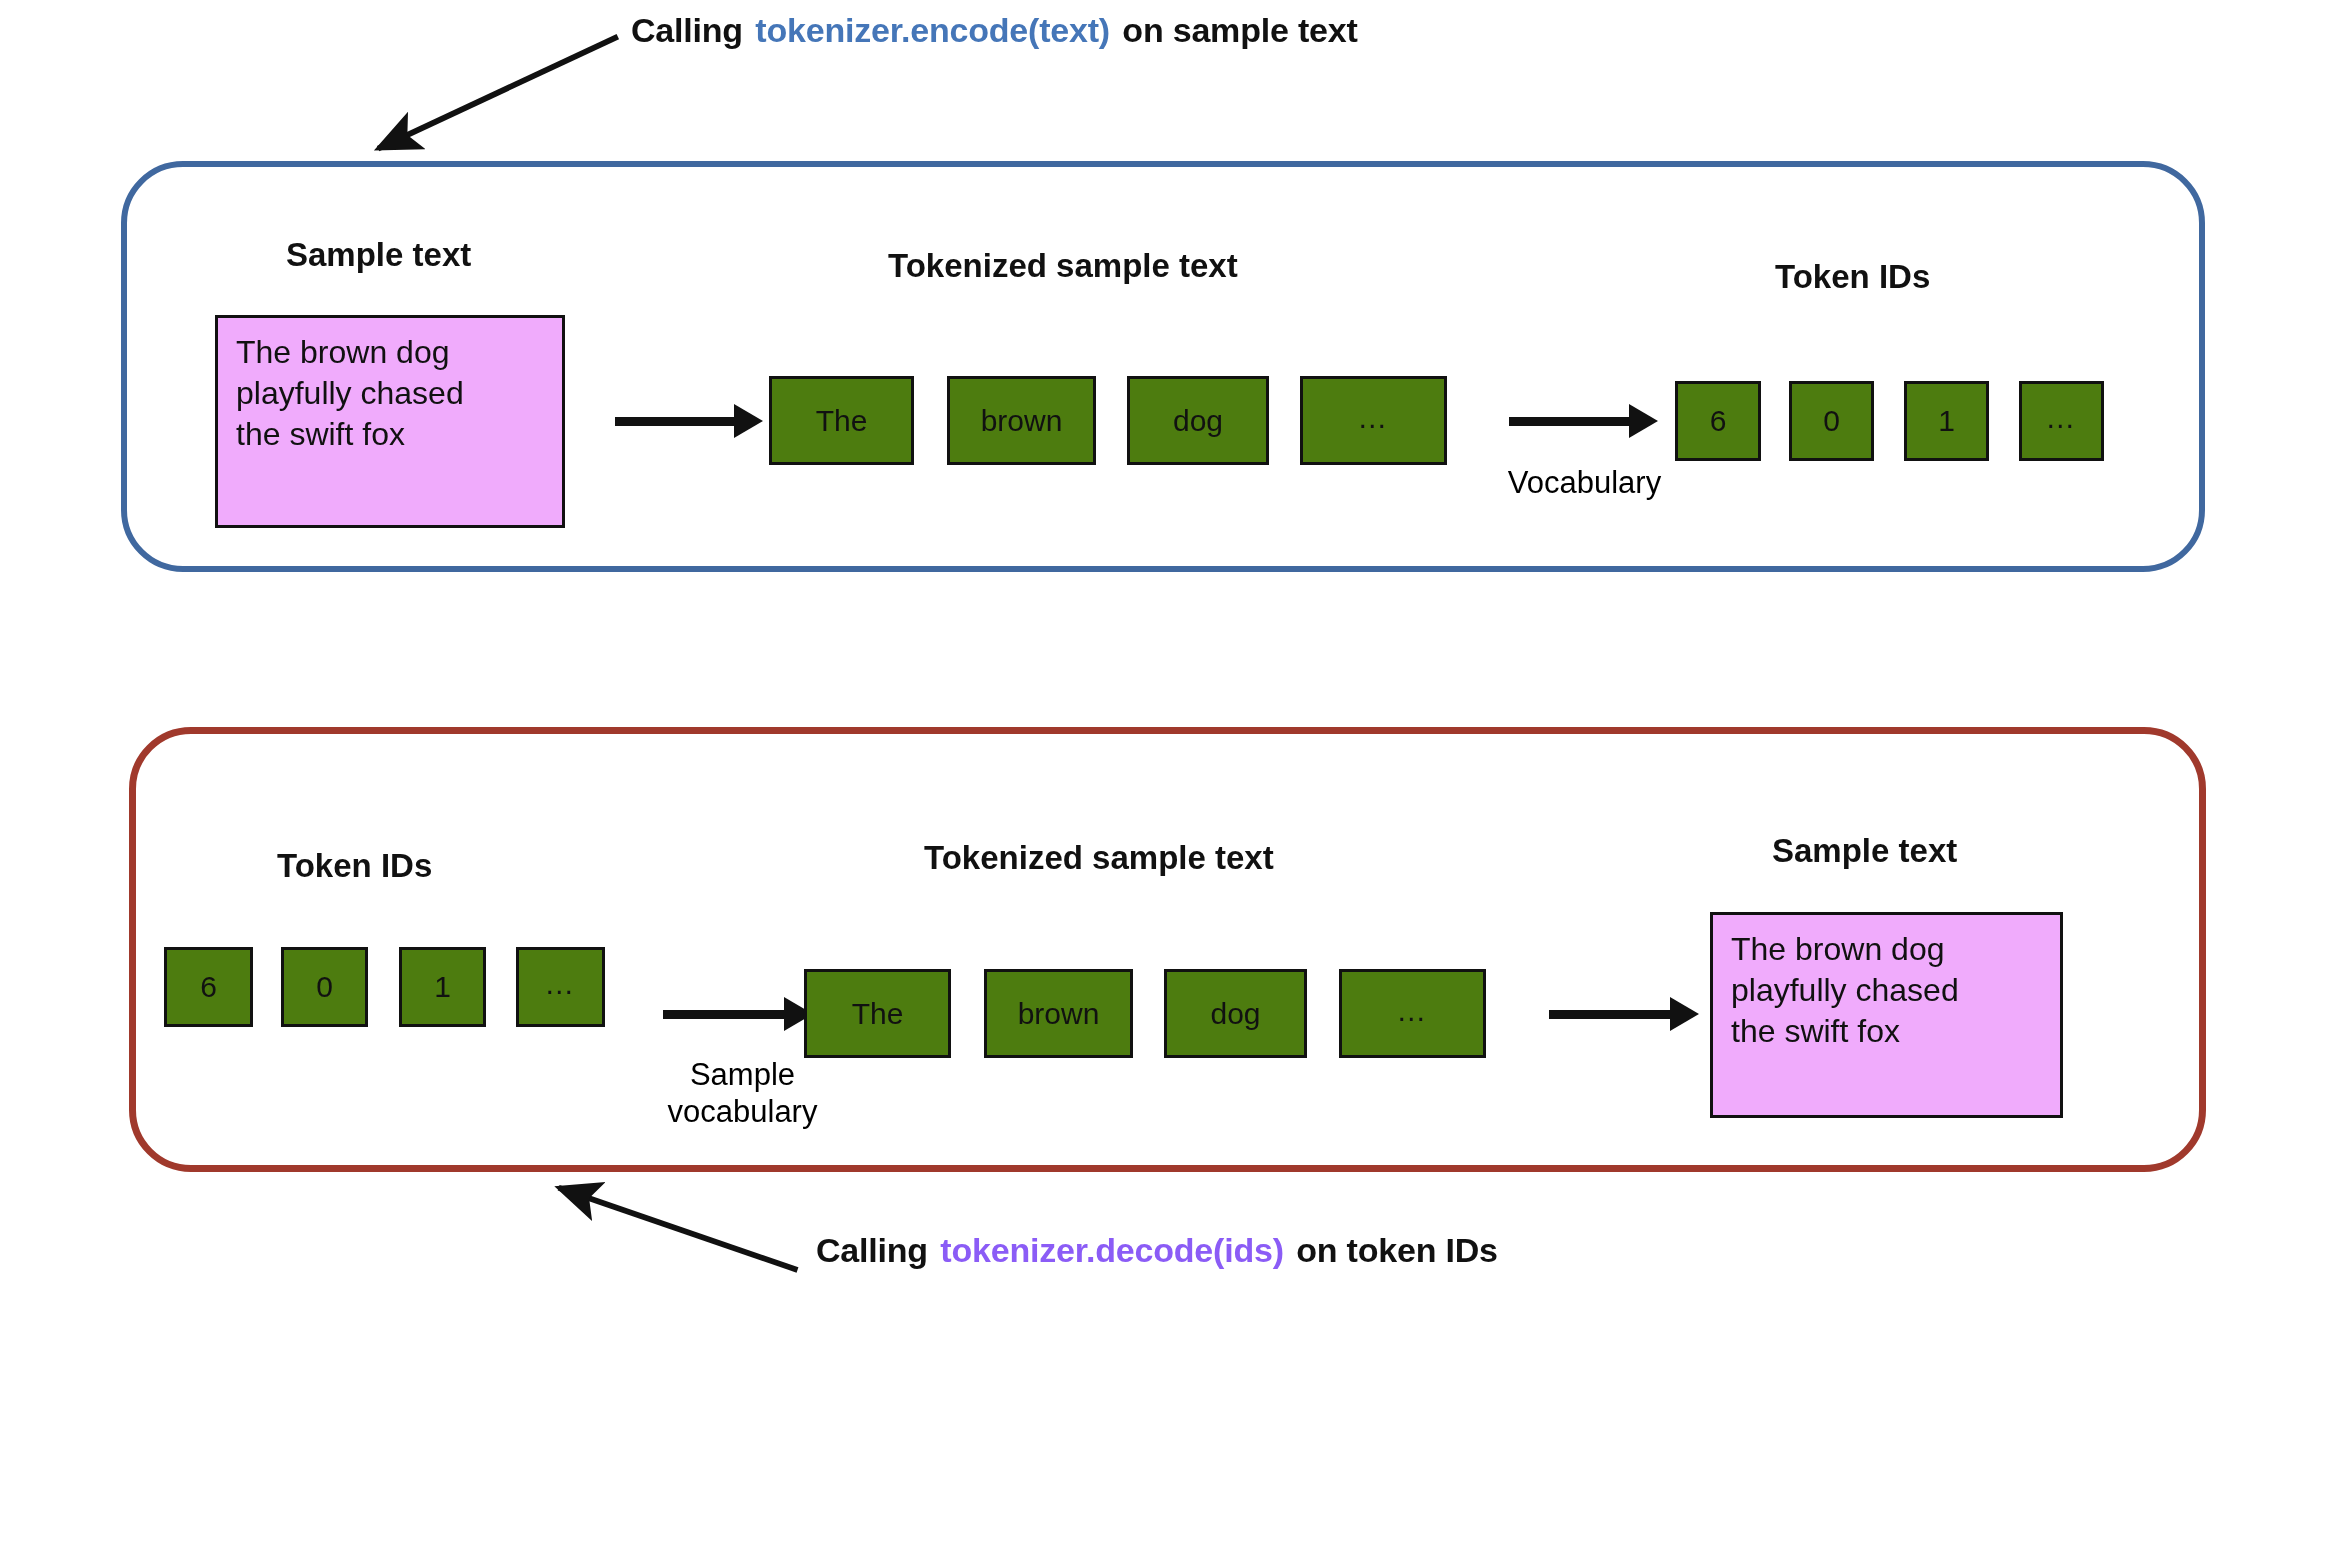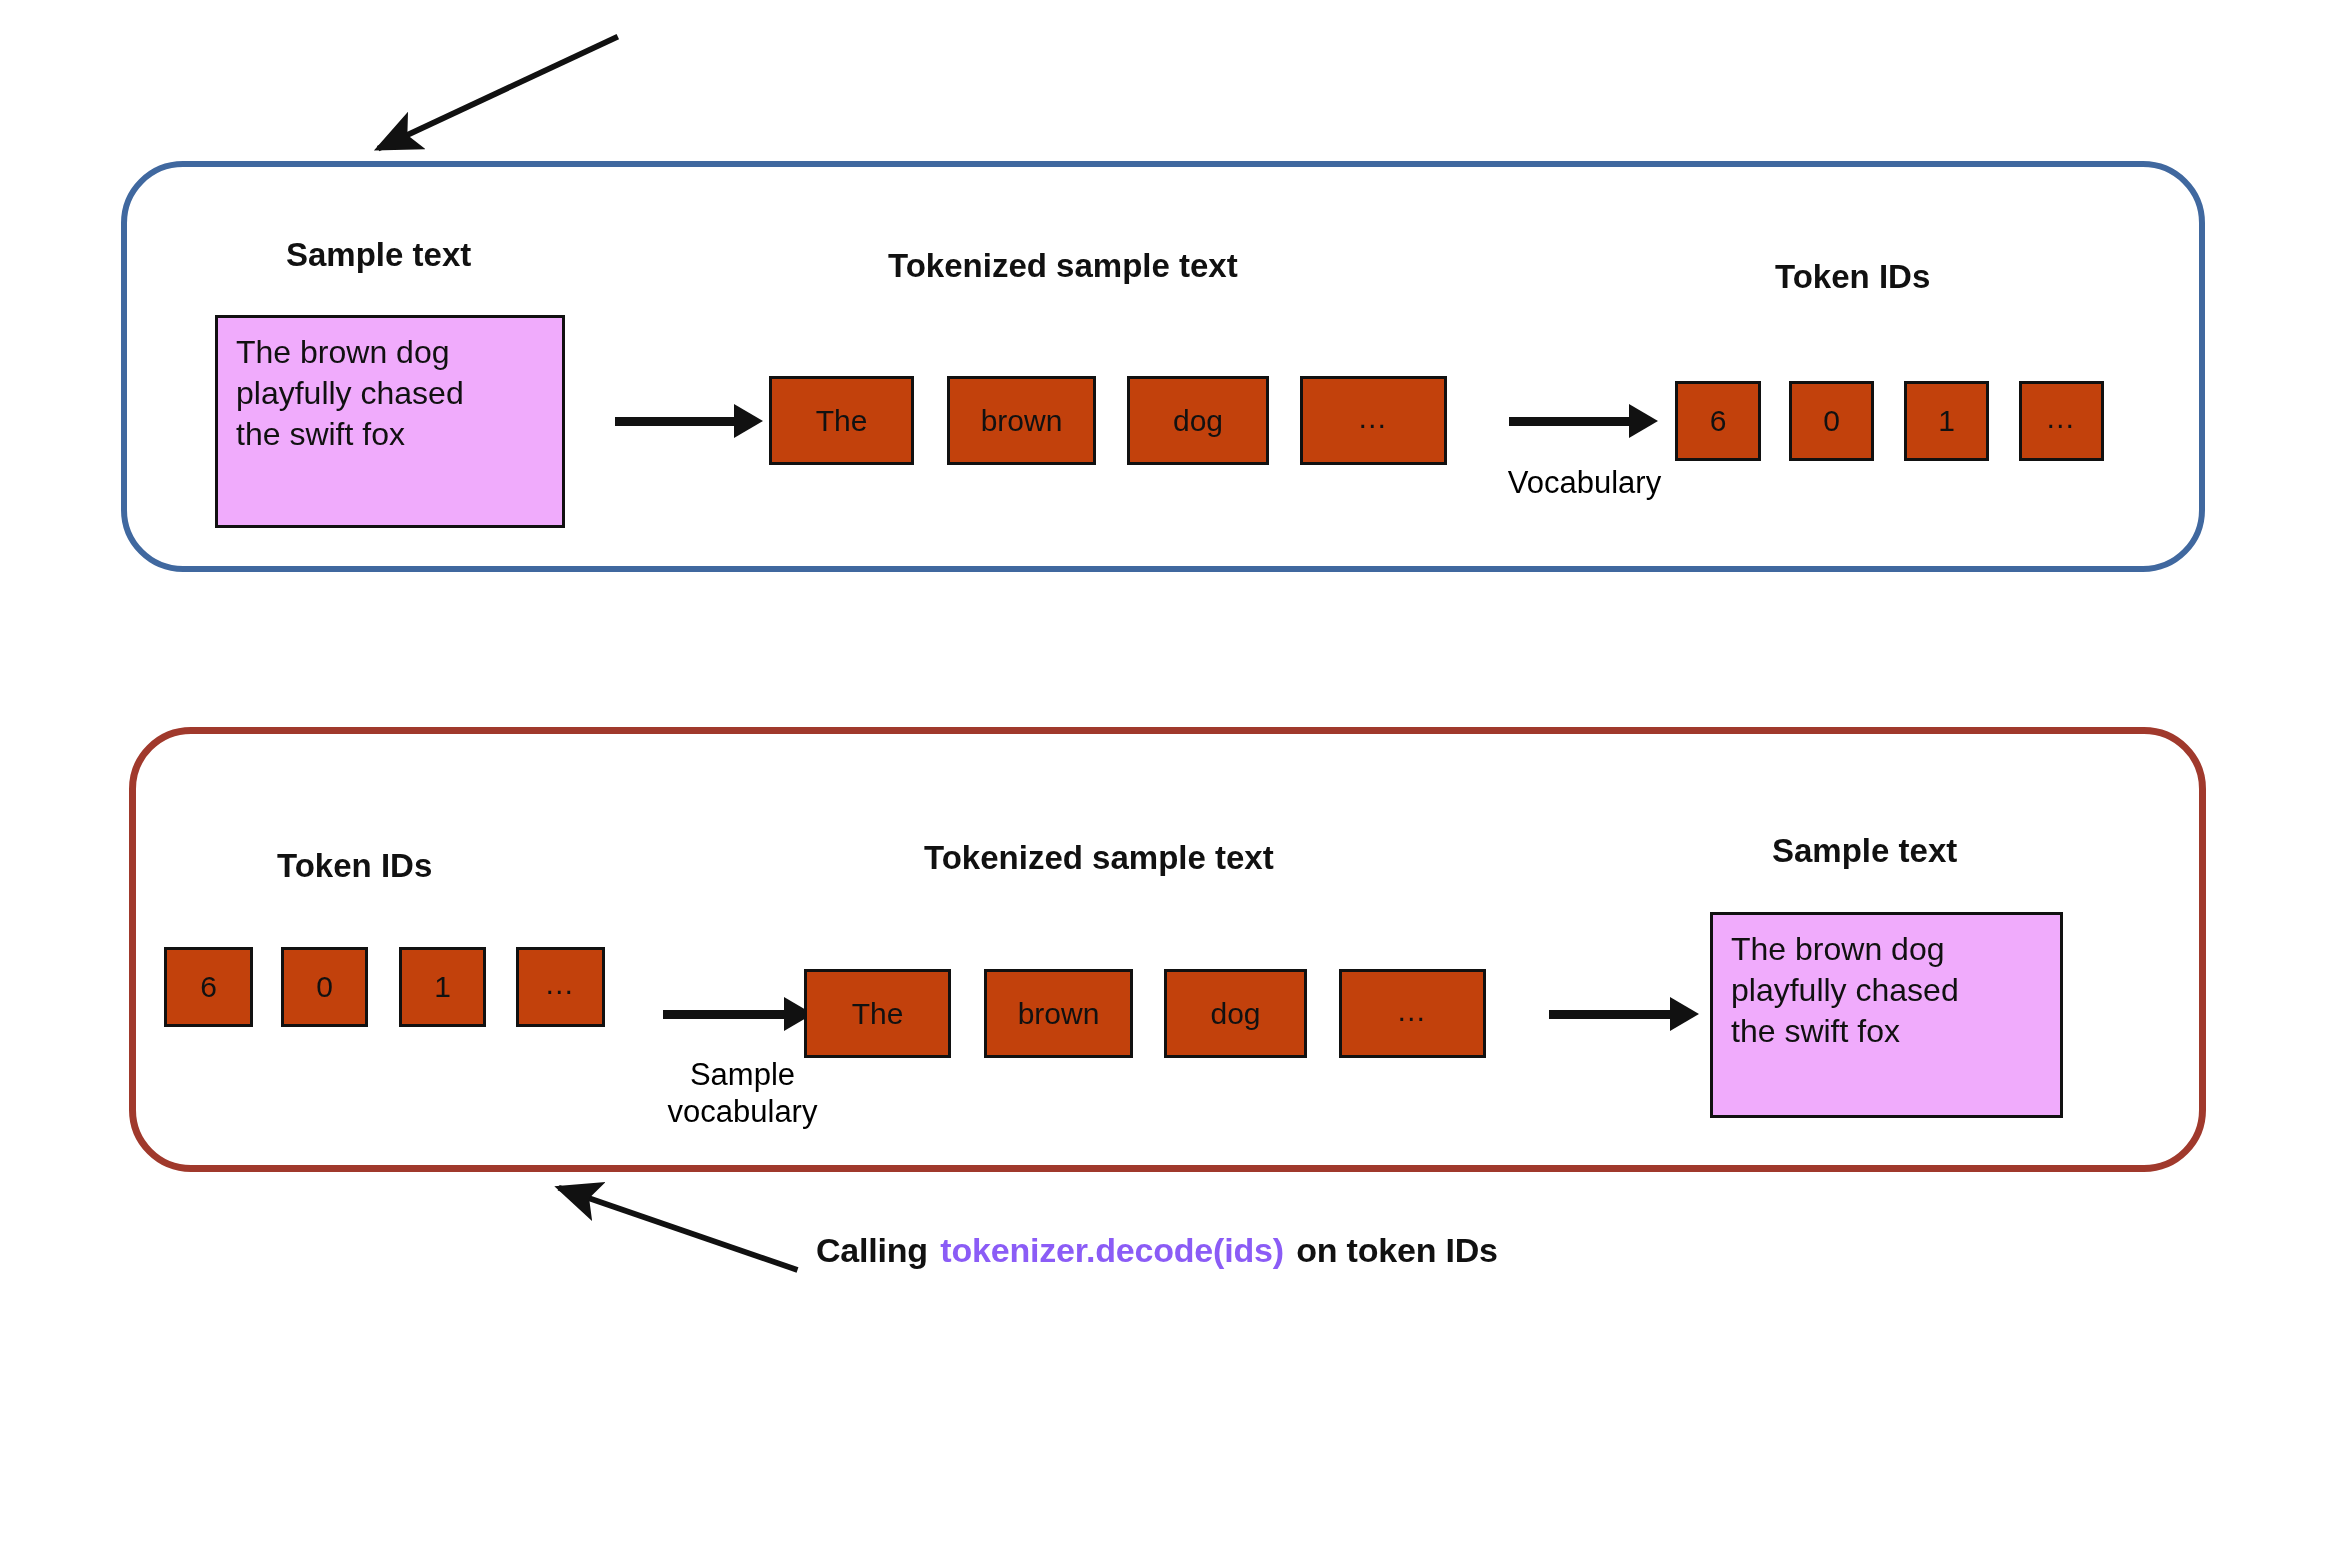--- a/index.html
+++ b/index.html
@@ -75,21 +75,21 @@
     font-size: 33px;
     white-space: nowrap;
     color: #111111;
   }
 
   
   .tbox {
     position: absolute;
     box-sizing: border-box;
     border: 3.5px solid #111111;
-    background: #c2410c;
+    background: #4d7c0f;
     display: flex;
     align-items: center;
     justify-content: center;
     font-size: 30px;
     font-weight: 400;
     color: #111111;
     line-height: 1.0;
   }
   .tbox.ellipsis {
     font-size: 30px;
@@ -152,20 +152,23 @@
     color: #141a46;
     text-align: justify;
     text-justify: inter-character;
   }
 </style>
 </head>
 <body>
 
 <div class="stage">
 
+  <div class="call-label" id="call-encode">
+    <span class="plain">Calling</span><span class="sp"></span><span class="code-blue">tokenizer.encode(text)</span><span class="sp"></span><span class="plain">on sample text</span>
+  </div>
 
   <svg class="pointer-svg" id="encode-pointer" style="left:355px; top:18px; width:293px; height:151px;" viewBox="0 0 330 170">
     <defs>
       <marker id="ahead-dark" markerWidth="9" markerHeight="9" refX="7.4" refY="3.6" orient="auto">
         <path d="M0,0 L8.2,3.6 L0,7.2 L1.8,3.6 z" fill="#111111"></path>
       </marker>
     </defs>
     <line x1="296" y1="21" x2="26" y2="147" stroke="#111111" stroke-width="6.5" marker-end="url(#ahead-dark)"></line>
   </svg>
 

